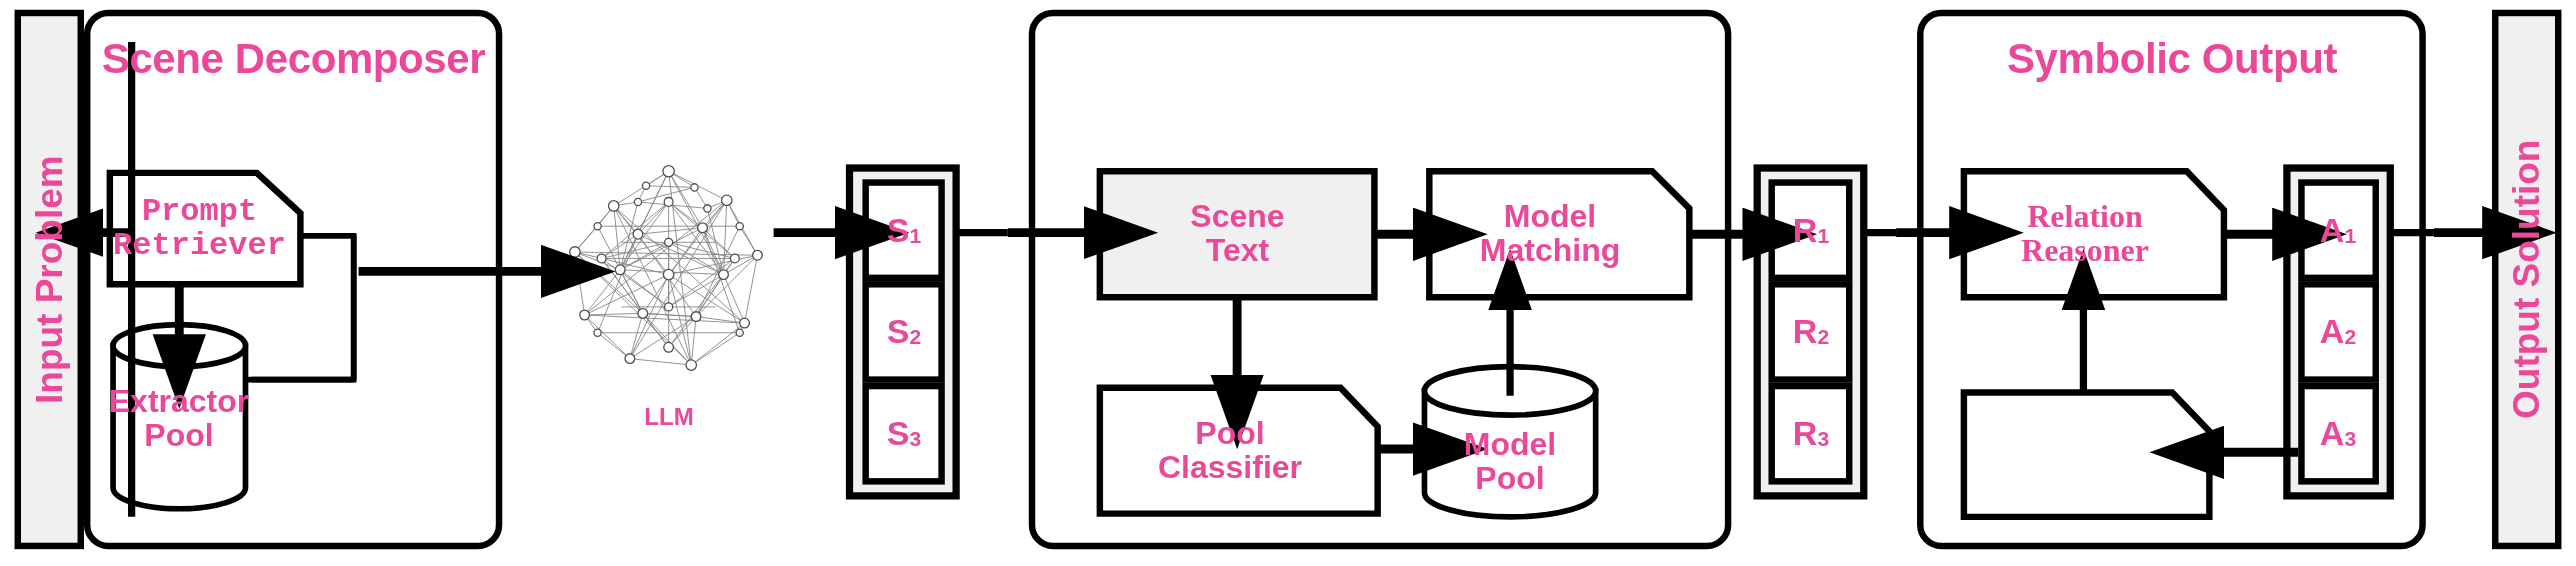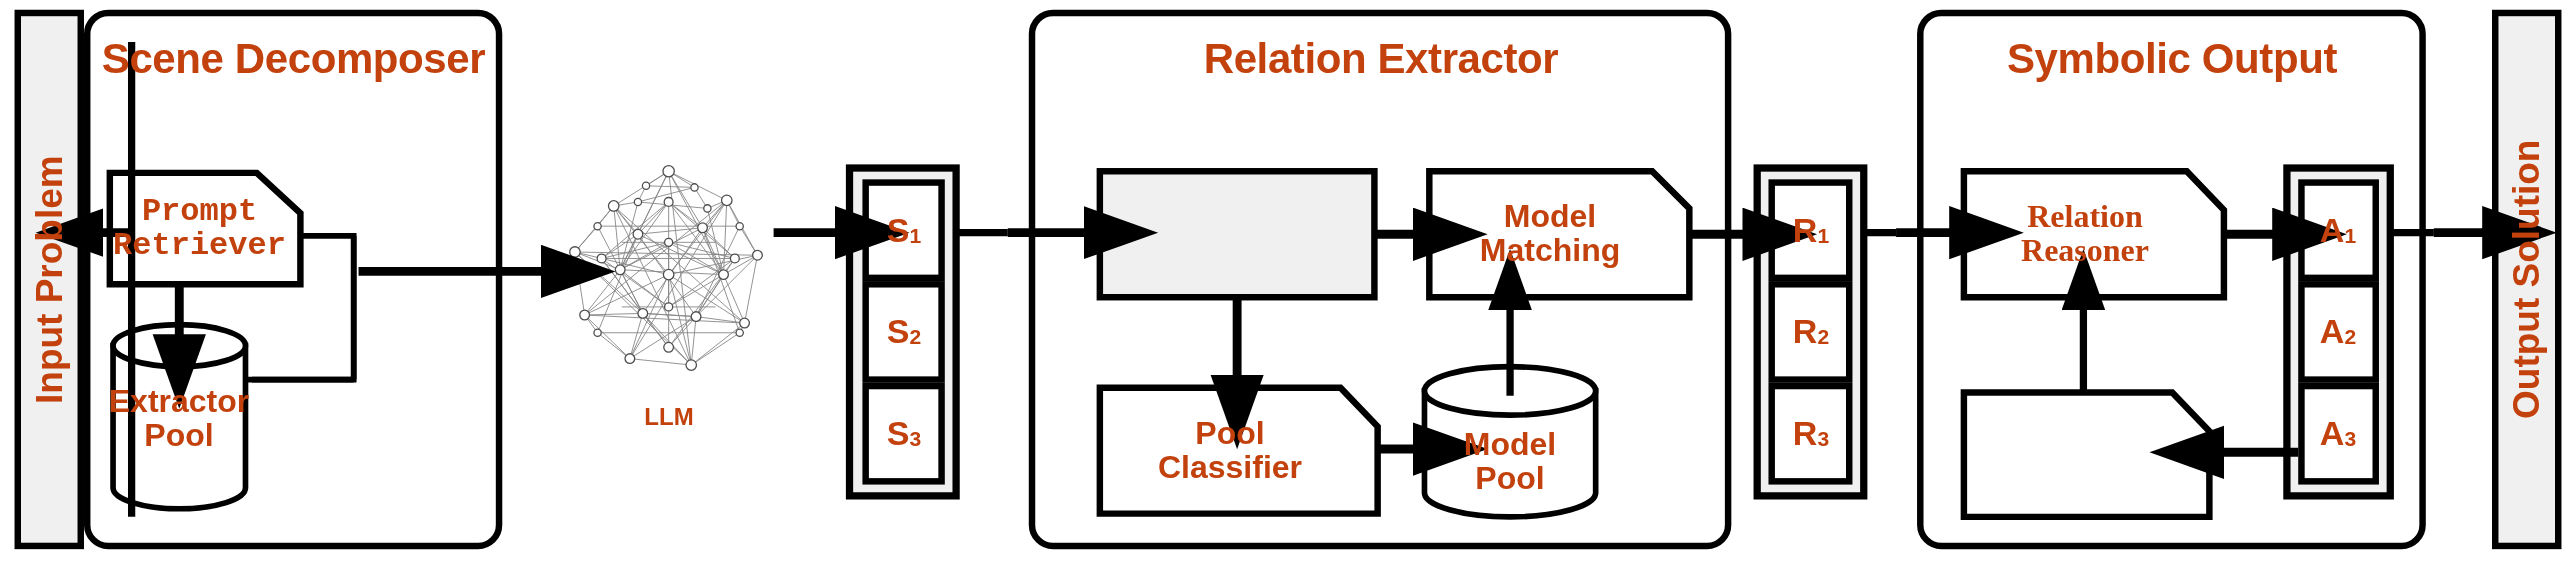--- a/index.html
+++ b/index.html
@@ -24,21 +24,21 @@
     width: 2576px;
     height: 567px;
   }
   .lbl {
     position: absolute;
     display: flex;
     align-items: center;
     justify-content: center;
     text-align: center;
     font-weight: bold;
-    color: #c2410c;
+    color: #ec4899;
     line-height: 1.06;
     white-space: pre-line;
     pointer-events: none;
   }
   .stage-title {
     font-size: 42px;
     letter-spacing: -0.4px;
   }
   .node-label {
     font-size: 32px;
@@ -242,32 +242,33 @@
       <path d="M3014,288 L3076,288" stroke-width="11" marker-end="url(#ah)"></path>
     </g>
   </svg>
 
   <div class="lbl io-label" style="left:18px; top:13px; width:63px; height:533px;">Input Problem</div>
 
   <div class="lbl io-label" style="left:2495px; top:13px; width:63px; height:533px;">Output Solution</div>
 
   <div class="lbl stage-title" style="left:95px; top:34px; width:397px; height:50px;">Scene Decomposer</div>
 
-  <div class="lbl stage-title" style="left:1040px; top:34px; width:682px; height:50px;">Relation Extractor</div>
 
   <div class="lbl stage-title" style="left:1928px; top:34px; width:488px; height:50px;">Symbolic Output</div>
 
   <div class="lbl node-label" style="left:110px; top:173px; width:179px; height:111px;font-family:Liberation Mono, monospace;">Prompt
 Retriever</div>
 
   <div class="lbl node-label" style="left:113px; top:350px; width:132px; height:137px;">Extractor
 Pool</div>
 
   <div class="lbl llm-label" style="left:580px; top:397px; width:178px; height:39px;">LLM</div>
 
+  <div class="lbl node-label" style="left:1100px; top:171px; width:275px; height:126px;">Scene
+Text</div>
 
   <div class="lbl node-label" style="left:1429px; top:171px; width:242px; height:126px;">Model
 Matching</div>
 
   <div class="lbl node-label" style="left:1100px; top:389px; width:260px; height:124px;">Pool
 Classifier</div>
 
   <div class="lbl node-label" style="left:1426px; top:397px; width:168px; height:129px;">Model
 Pool</div>
 

